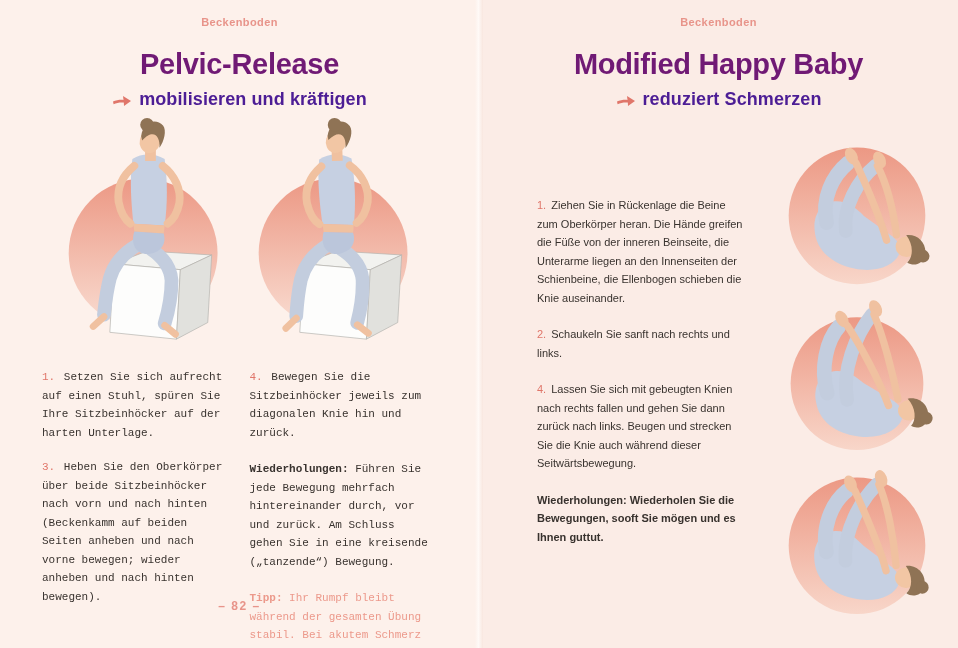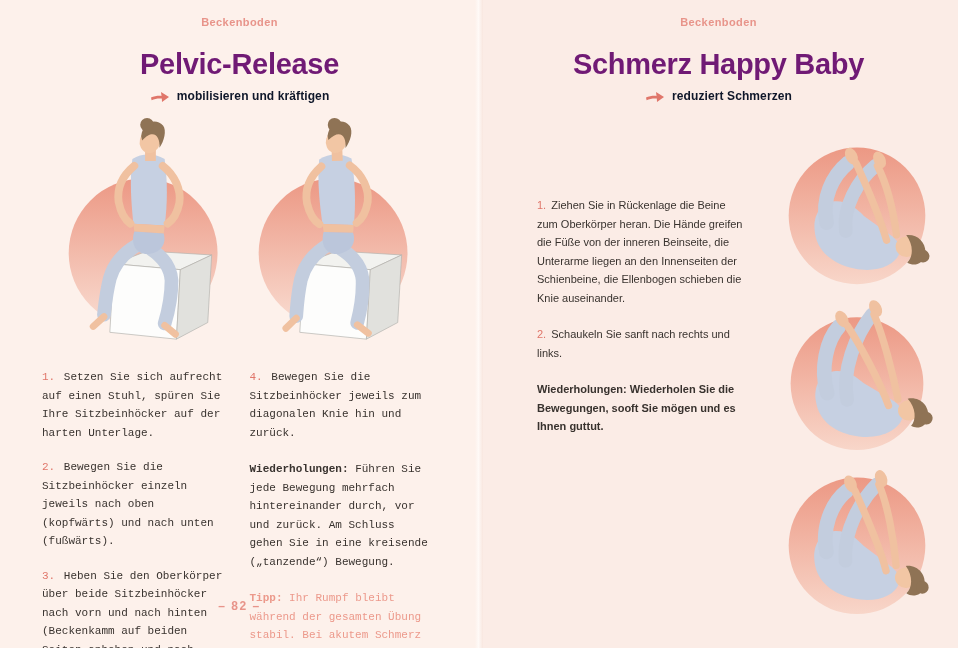--- a/index.html
+++ b/index.html
@@ -24,21 +24,21 @@
   .title{
     position:absolute;top:48px;left:0;width:100%;text-align:center;
     font-size:29px;font-weight:700;color:#701a75;letter-spacing:-.3px;
   }
   .subtitle-row{
     position:absolute;top:89px;left:0;width:100%;
     display:flex;align-items:center;justify-content:center;gap:7px;
   }
   .subtitle-row .arrow{flex:0 0 auto;display:block;}
   .subtitle{
-    font-size:12px;font-weight:700;color:#0f172a;letter-spacing:.1px;
+    font-size:18px;font-weight:700;color:#4c1d95;letter-spacing:.1px;
   }
   .illos-left{position:absolute;top:112px;left:64px;width:360px;display:flex;gap:18px;}
   .cols{position:absolute;top:352px;left:42px;width:392px;display:flex;gap:23px;font-family:Liberation Mono, monospace;}
   .col{width:188px;}
   .para{margin:16px 0 13px 0;font-size:11px;line-height:18.5px;color:#38322e;hyphens:auto;}
   .para.gap-top{margin-top:18px;}
   .step-num{color:#e0766a;margin-right:2px;}
   .bold-label{font-weight:700;}
   .tip{color:#ec998b;}
   .tip .bold-label{color:#ec998b;}
@@ -128,48 +128,48 @@
             <path d="M79,27 C77,12 89,5 98,11 C103,15 103,26 100,34 C98,22 89,16 81,31 Z" fill="#8f7355"></path>
           </g>
           <circle cx="88" cy="13" r="7" fill="#8f7355"></circle>
         </g>
       </svg>
     </div>
 
     <div class="cols">
       <div class="col">
         <p class="para"><span class="step-num">1.</span> <span>Setzen Sie sich aufrecht auf einen Stuhl, spüren Sie Ihre Sitzbeinhöcker auf der harten Unterlage.</span></p>
-        <p class="para"><span class="step-num">2.</span> <span>Bewegen Sie die Sitzbeinhöcker einzeln jeweils nach oben (kopfwärts) und nach unten (fußwärts).</span></p>
         <p class="para"><span class="step-num">3.</span> <span>Heben Sie den Oberkörper über beide Sitzbeinhöcker nach vorn und nach hinten (Beckenkamm auf beiden Seiten anheben und nach vorne bewegen; wieder anheben und nach hinten bewegen).</span></p>
       </div>
       <div class="col">
         <p class="para"><span class="step-num">4.</span> <span>Bewegen Sie die Sitzbeinhöcker jeweils zum diagonalen Knie hin und zurück.</span></p>
         <p class="para gap-top"><span class="bold-label">Wiederholungen:</span><span> Führen Sie jede Bewegung mehrfach hintereinander durch, vor und zurück. Am Schluss gehen Sie in eine kreisende („tanzende“) Bewegung.</span></p>
         <p class="para tip gap-top"><span class="bold-label">Tipp:</span><span> Ihr Rumpf bleibt während der gesamten Übung stabil. Bei akutem Schmerz können Sie sich auf ein Wärmekissen setzen und kleine kreisende Bewegungen durchführen.</span></p>
       </div>
     </div>
 
     <div class="pagenum">– 82 –</div>
   </div>
 
   <div class="page page-right">
 
     <div class="eyebrow">Beckenboden</div>
-    <div class="title">Schmerz Happy Baby</div>
+    <div class="title">Modified Happy Baby</div>
 
     <div class="subtitle-row">
       <svg class="arrow" width="20" height="14" viewBox="0 0 20 14">
         <path d="M1,8.6 C4,7.2 8,6.6 11.5,6.9 L11,3 L19,8 L12,12.9 L11.8,9.6 C8,9.3 4.6,9.9 1.6,11.2 Z" fill="#e0766a"></path>
       </svg>
       <span class="subtitle">reduziert Schmerzen</span>
     </div>
 
     <div class="rp-text">
       <p class="para"><span class="step-num">1.</span> <span>Ziehen Sie in Rückenlage die Beine zum Oberkörper heran. Die Hände greifen die Füße von der inneren Beinseite, die Unterarme liegen an den Innenseiten der Schienbeine, die Ellenbogen schieben die Knie auseinander.</span></p>
       <p class="para gap-top"><span class="step-num">2.</span> <span>Schaukeln Sie sanft nach rechts und links.</span></p>
+      <p class="para gap-top"><span class="step-num">4.</span> <span>Lassen Sie sich mit gebeugten Knien nach rechts fallen und gehen Sie dann zurück nach links. Beugen und strecken Sie die Knie auch während dieser Seitwärtsbewegung.</span></p>
       <p class="para gap-top"><span class="bold-label">Wiederholungen:</span><span class="bold-label"> Wiederholen Sie die Bewegungen, sooft Sie mögen und es Ihnen guttut.</span></p>
     </div>
 
     <div class="rp-illos">
 
       <svg width="188" height="164" viewBox="0 0 190 168">
         <defs>
           <linearGradient id="ghb1" x1="0" y1="0" x2="0" y2="1">
             <stop offset="0" stop-color="#ec9884"></stop>
               <stop offset="1" stop-color="#f8d6c9"></stop>

